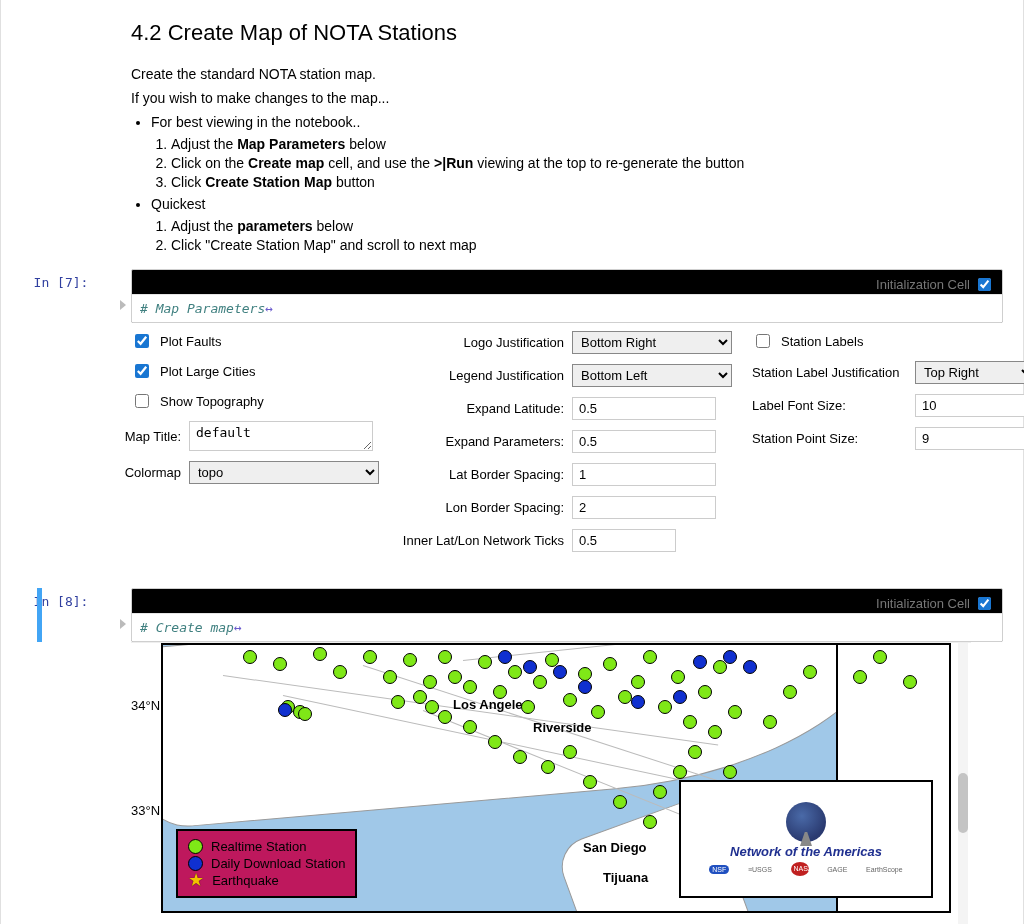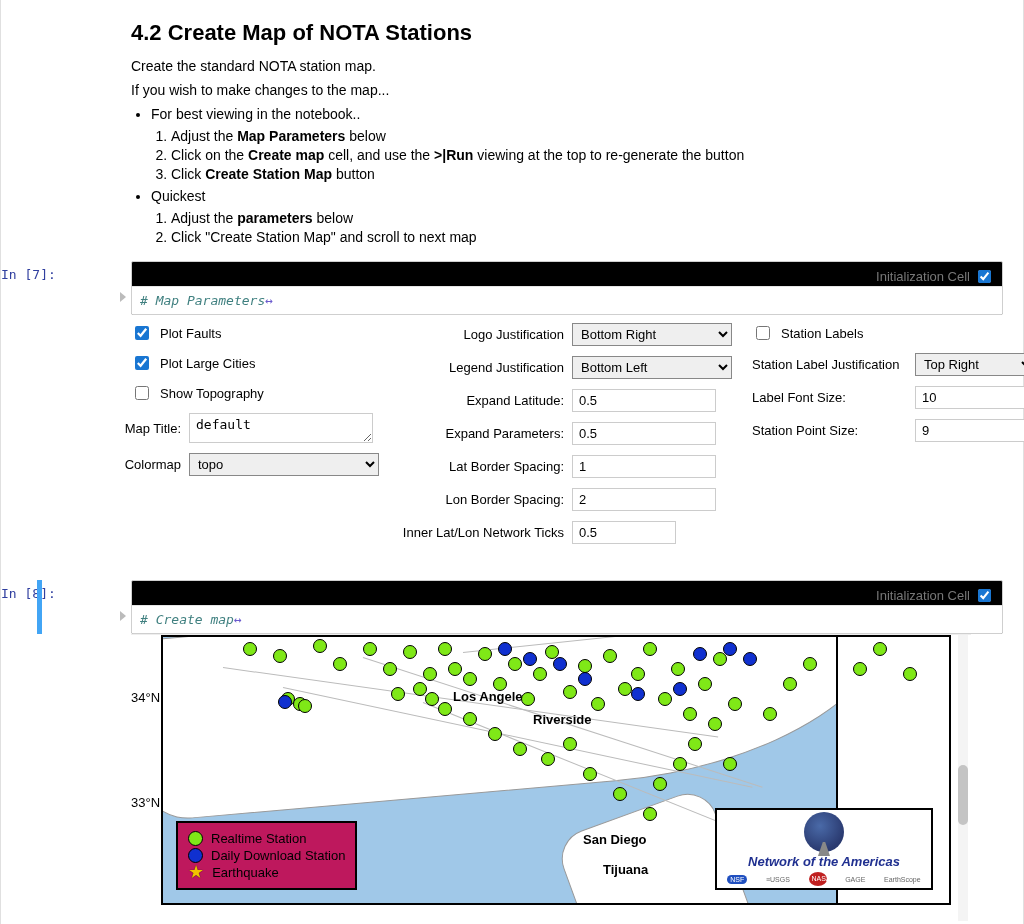--- a/index.html
+++ b/index.html
@@ -1,24 +1,24 @@
 <!DOCTYPE html>
 <html><head>
 <meta charset="utf-8">
 <style>
   html,body{margin:0;padding:0;font-family:"Helvetica Neue",Helvetica,Arial,sans-serif;font-size:14px;color:#000;background:#fff;width:1024px}
   .notebook{width:1024px;border-left:1px solid #e0e0e0;border-right:1px solid #e0e0e0;padding-top:20px;box-sizing:border-box}
   .text-cell{padding:0 20px 0 130px}
-  h3{font-size:22px;font-weight:700;margin:0 0 12px 0}
+  h3{font-size:22px;font-weight:400;margin:0 0 20px 0}
   .text-cell p{margin:8px 0}
   .text-cell ul,.text-cell ol{margin:6px 0 6px 20px;padding:0}
   .text-cell li{margin:3px 0}
   .code-cell{display:flex;align-items:flex-start;padding:0 20px 0 0;margin-top:16px;position:relative}
   .code-cell.running::before{content:"";position:absolute;left:36px;top:0;bottom:0;width:5px;background:#42A5F5}
-  .prompt{width:120px;text-align:left;padding:6px 10px 0 0;color:#303F9F;font-family:monospace;font-size:13px;flex-shrink:0}
+  .prompt{width:120px;text-align:center;padding:6px 10px 0 0;color:#303F9F;font-family:monospace;font-size:13px;flex-shrink:0}
   .input-area{flex:1;border:1px solid #cfcfcf;background:#000000;border-radius:2px;position:relative}
   .init-label{position:absolute;top:5px;right:8px;font-size:13px;color:#777;display:flex;align-items:center;gap:4px}
   .init-label input{accent-color:#1976d2}
   .code-line{font-family:monospace;font-size:13px;padding:6px 8px;border-top:1px solid #e5e5e5;background:#fff;color:#408080;font-style:italic}
   .code-header{height:24px}
   .collapse-arrow{position:absolute;left:-12px;top:30px;width:0;height:0;border-top:5px solid transparent;border-bottom:5px solid transparent;border-left:6px solid #bbb}
   .widget-area{padding:8px 20px 20px 130px;display:flex;gap:20px;align-items:flex-start}
   .col{flex:1;display:flex;flex-direction:column;gap:10px}
   .widget-row{display:flex;align-items:center;gap:8px;font-size:13px}
   .widget-row label{white-space:nowrap}
@@ -41,21 +41,21 @@
   .land.east{right:-10px;top:-10px;width:120px;height:300px;border-left:2px solid #000;background:#fff}
   .land.baja{left:420px;top:170px;width:160px;height:200px;transform:rotate(-20deg);border-radius:30px}
   .fault{position:absolute;height:1px;background:#bbb;transform-origin:left}
   .tick-label{position:absolute;font-size:13px}
   .legend{position:absolute;left:45px;bottom:45px;background:#be185d;border:2px solid #000;padding:6px 10px;font-size:13px}
   .legend-row{display:flex;align-items:center;gap:8px;margin:2px 0}
   .dot{width:13px;height:13px;border-radius:50%;border:1.5px solid #000;display:inline-block}
   .dot.green{background:#7FE817}
   .dot.blue{background:#1030d0}
   .star{color:#f2c200;font-size:18px;line-height:13px;text-shadow:0 0 1px #000}
-  .logo-box{position:absolute;right:38px;bottom:45px;width:210px;background:#fff;border:2px solid #000;padding:2px;text-align:center}
+  .logo-box{position:absolute;right:38px;bottom:45px;width:210px;background:#fff;border:2px solid #000;padding:20px;text-align:center}
   .logo-title{font-size:13px;font-weight:700;color:#203090;font-style:italic}
   .logo-globe{width:40px;height:40px;margin:0 auto 2px auto;background:radial-gradient(circle at 40% 35%,#4a6aa8 0,#2a3a70 70%);border-radius:50%;position:relative}
   .logo-globe::after{content:"";position:absolute;left:14px;top:30px;width:12px;height:14px;background:#888;clip-path:polygon(40% 0,60% 0,100% 100%,0 100%)}
   .logo-sub{font-size:7px;color:#666;display:flex;justify-content:space-around;align-items:center;margin-top:3px;gap:2px}
   .badge{display:inline-block;padding:1px 3px;border-radius:6px;font-size:7px}
   .nsf{background:#2050c0;color:#fff}
   .nasa{background:#c02020;color:#fff;border-radius:50%;width:12px;height:12px;line-height:12px}
   .city{position:absolute;font-size:13px;font-weight:700;color:#000}
   .station{position:absolute;width:12px;height:12px;border-radius:50%;border:1.5px solid #000}
   .station.rt{background:#7FE817}

